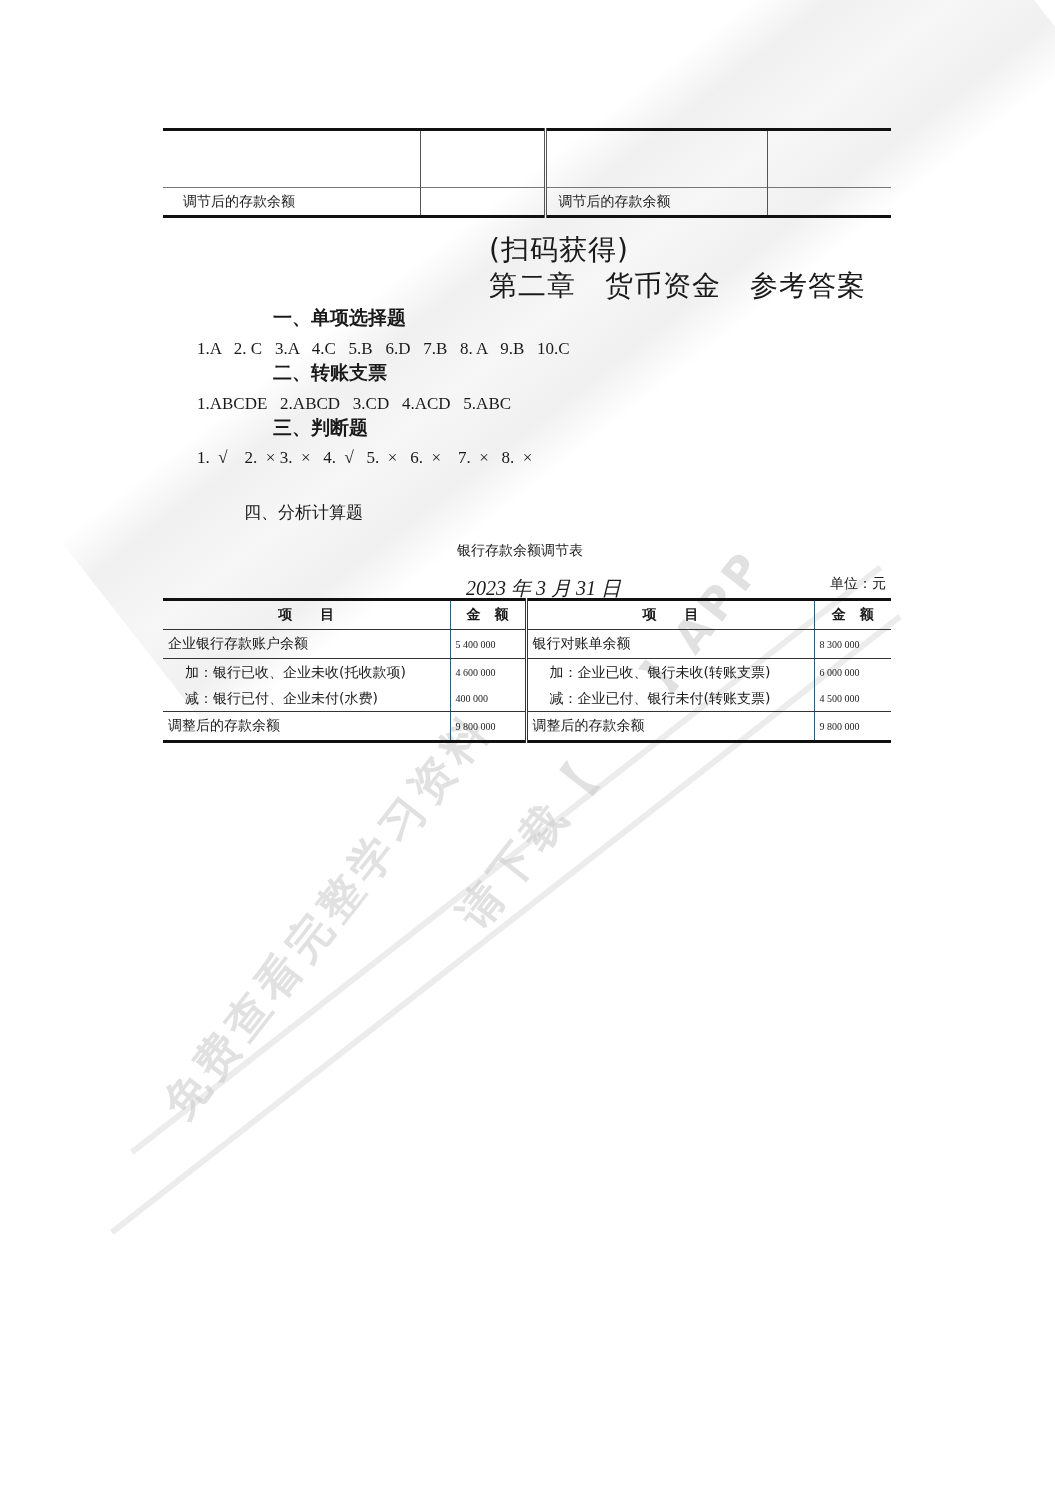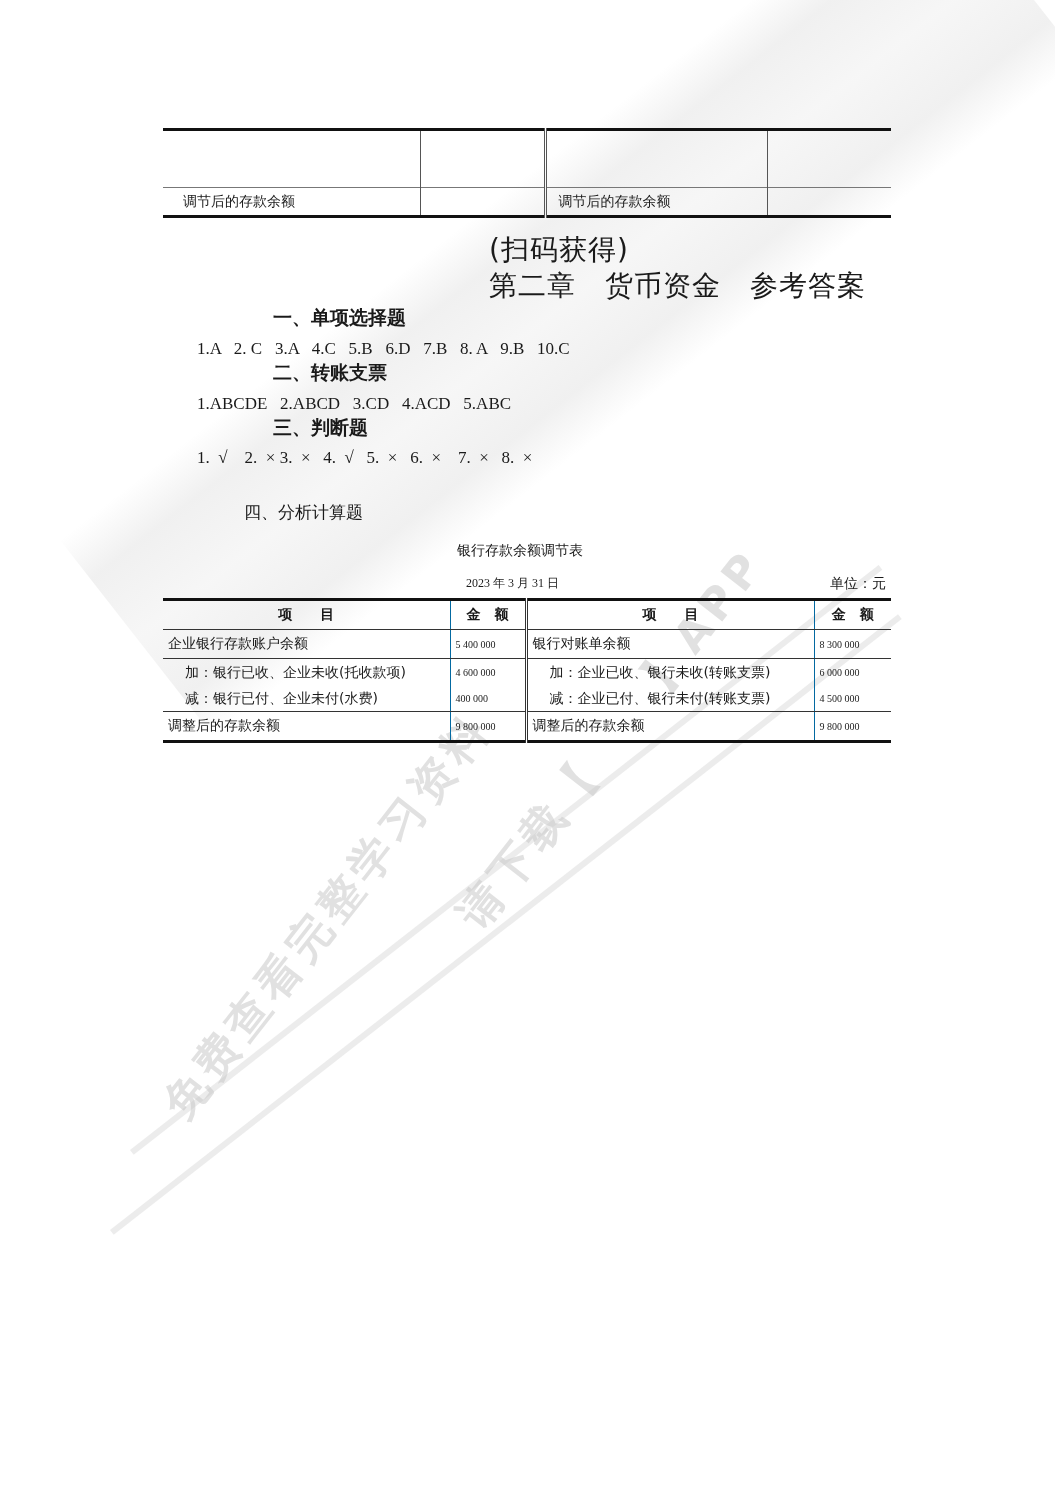--- a/index.html
+++ b/index.html
@@ -26,21 +26,21 @@
   .top-table tr.r1 td { height: 56px; border-top: 3px solid #111; }
   .top-table tr.r2 td { height: 27px; border-top: 1px solid #777; border-bottom: 3px solid #111; padding-left: 20px; }
   .top-table td.first { border-left: none; }
   .top-table td.dbl { border-left: 3px double #555; }
 
   .chapter-title { position: absolute; left: 489px; top: 232px; font-size: 28px; line-height: 36px; letter-spacing: 1px; font-family: "DejaVu Sans", sans-serif; }
   .section-heading { position: absolute; left: 273px; font-size: 19px; font-weight: bold; font-family: "DejaVu Sans", sans-serif; }
   .answer-line { position: absolute; left: 197px; font-size: 17px; white-space: pre; font-family: "Liberation Serif", serif; }
   .section4 { position: absolute; left: 197px; top: 501px; font-size: 17px; font-family: "DejaVu Sans", sans-serif; margin-left: 47px; }
   .table-title { position: absolute; left: 457px; top: 542px; font-size: 14px; font-family: "DejaVu Sans", sans-serif; }
-  .table-date { position: absolute; left: 466px; top: 575px; font-size: 12px; font-family: "Liberation Serif", serif; }
+  .table-date { position: absolute; left: 466px; top: 575px; font-size: 20px; font-family: "Liberation Serif", serif; font-style: italic; }
   .table-unit { position: absolute; left: 830px; top: 575px; font-size: 14px; font-family: "DejaVu Sans", sans-serif; }
 
   .recon { position: absolute; left: 163px; top: 598px; width: 728px; border-collapse: collapse; font-size: 14px; font-family: "DejaVu Sans", sans-serif; }
   .recon th, .recon td { padding: 0 5px; white-space: nowrap; }
   .recon th { height: 28px; font-weight: bold; border-top: 3px solid #111; border-bottom: 1px solid #333; font-size: 14px; }
   .recon td.num { text-align: left; font-family: "Liberation Serif", serif; font-size: 10px; }
   .recon .sep { border-left: 1px solid #0369a1; }
   .recon .dsep { border-left: 3px double #333; }
   .recon tr.bal td { height: 28px; border-bottom: 1px solid #333; }
   .recon tr.adj1 td { height: 27px; padding-top: 0; }

